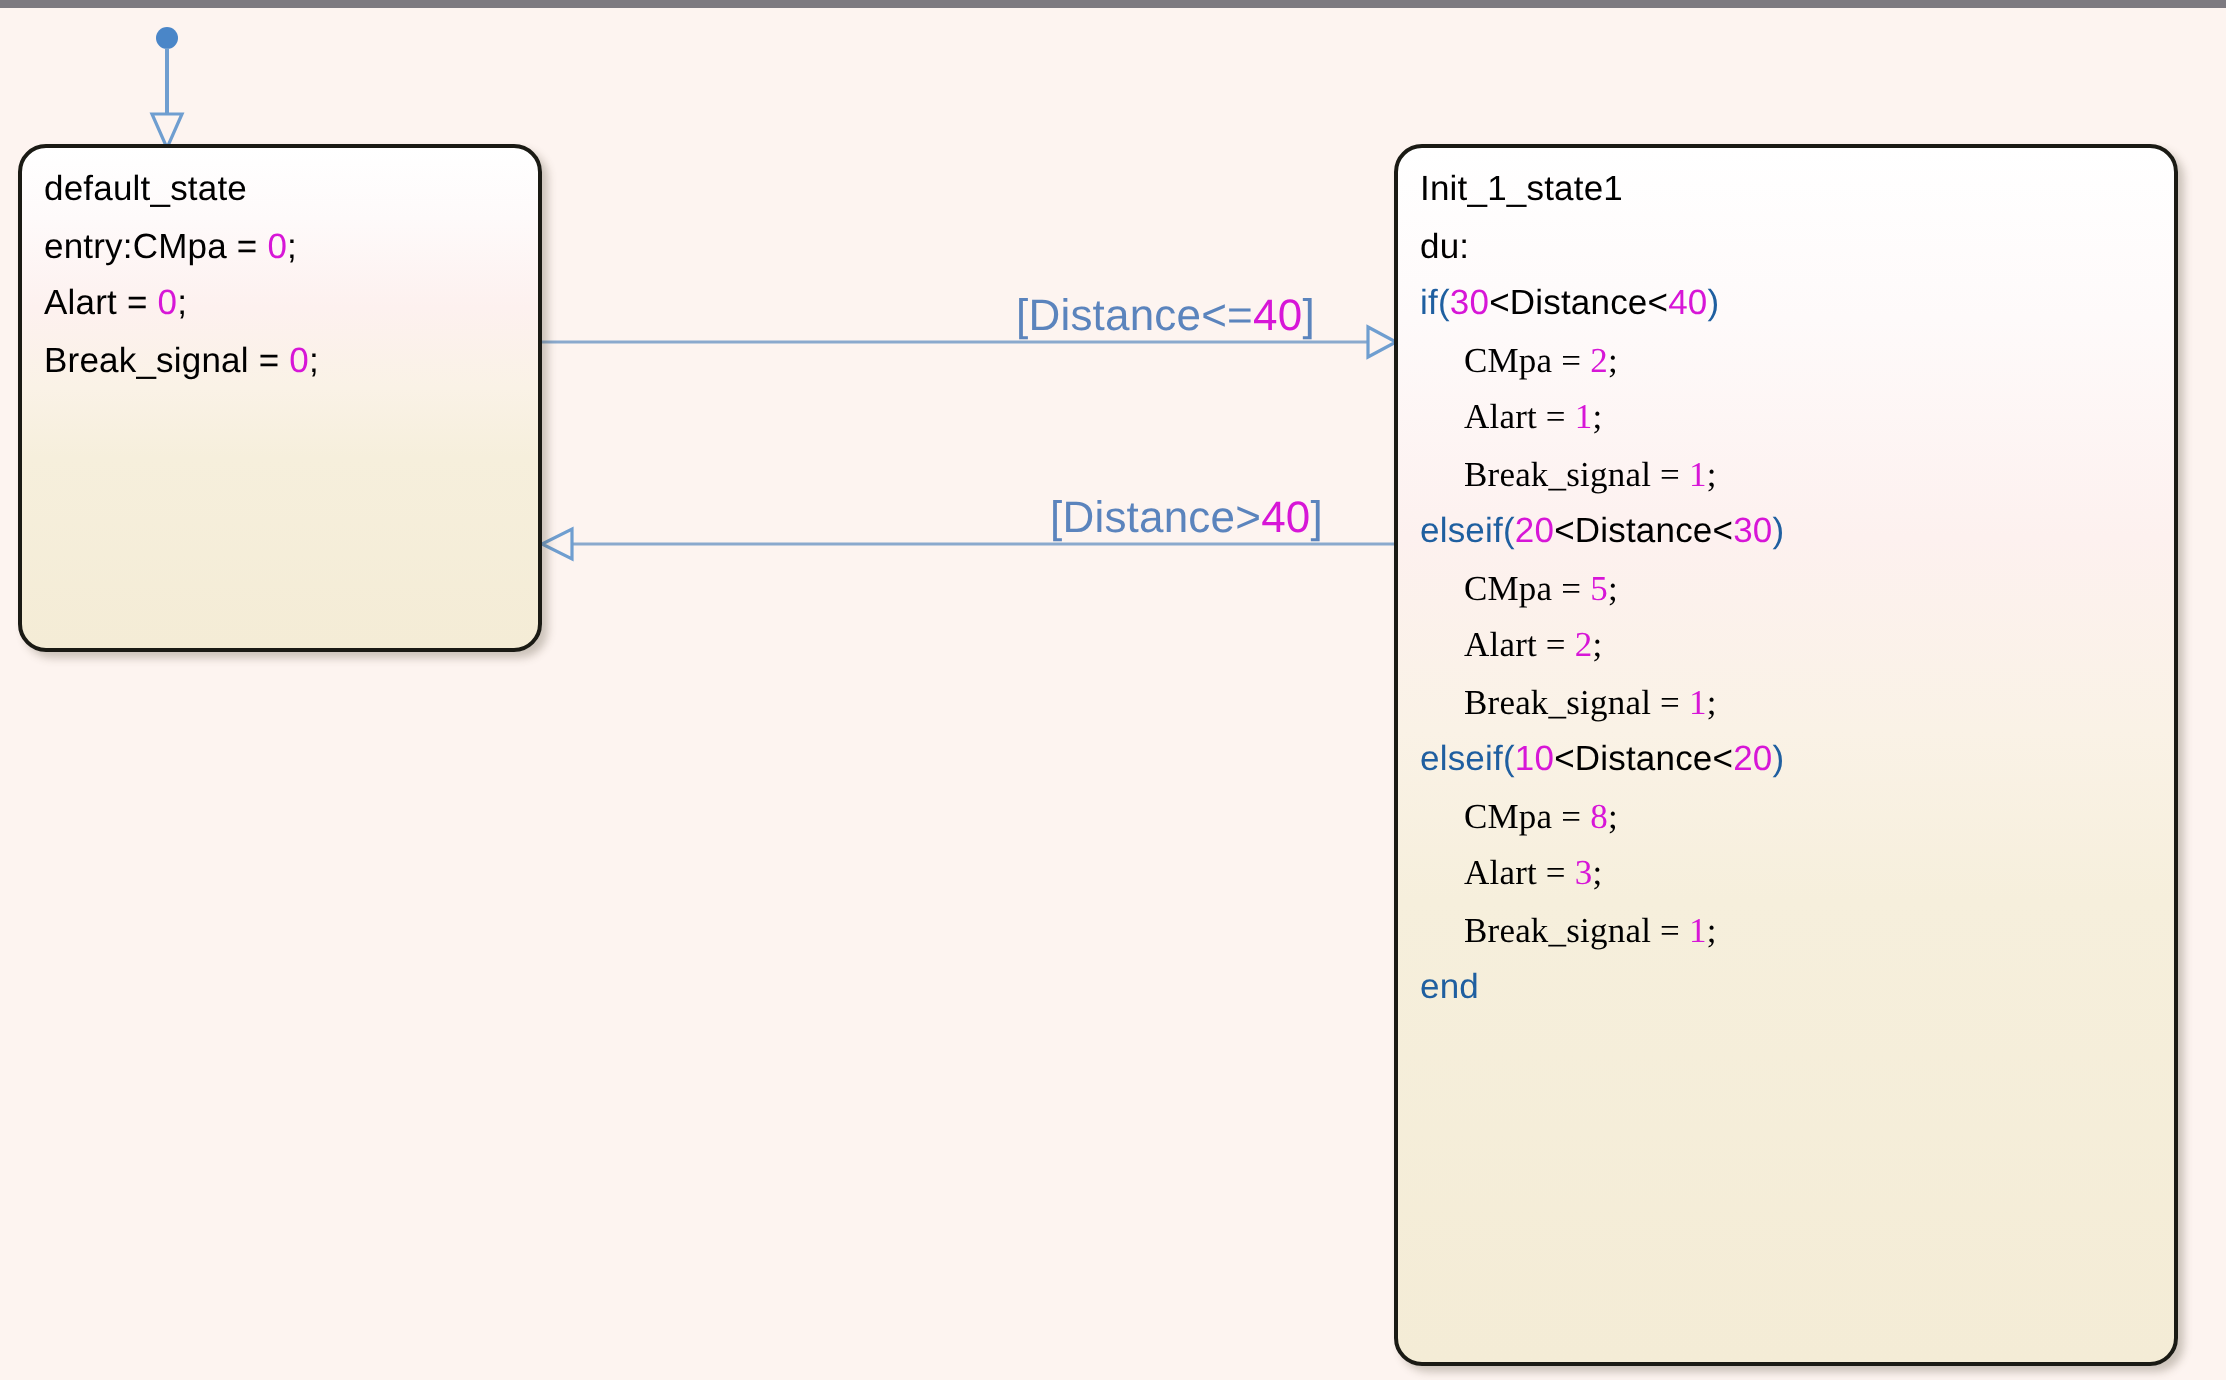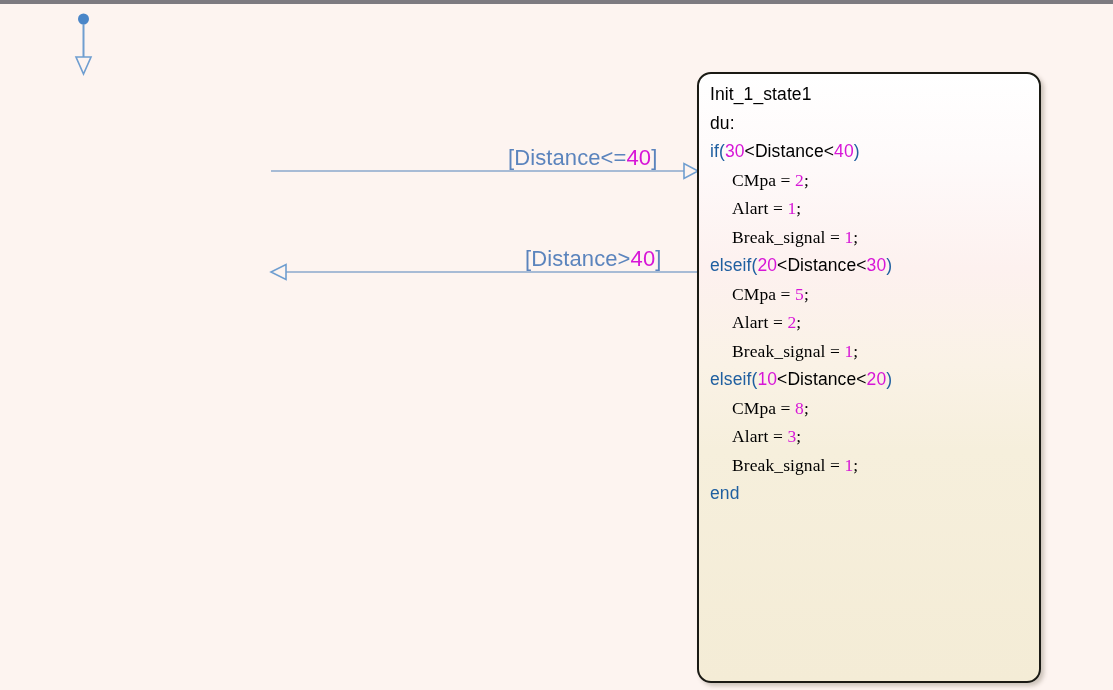--- a/index.html
+++ b/index.html
@@ -52,21 +52,21 @@
   #state-default {
     left: 9px;
     top: 72px;
     width: 262px;
     height: 254px;
   }
 
   #state-init1 {
     left: 697px;
     top: 72px;
-    width: 344px;
+    width: 392px;
     height: 611px;
   }
 
   .state-text {
     position: absolute;
     left: 11px;
     top: 6px;
     right: 4px;
     font-size: 17.5px;
     line-height: 28.5px;
@@ -130,18 +130,21 @@
     <g>
       <line x1="697" y1="272" x2="284" y2="272" stroke="#8aa9cd" stroke-width="1.6"></line>
       <polygon points="286,264.5 286,279.5 271,272" fill="#fdf4f0" stroke="#6f9ed0" stroke-width="1.6"></polygon>
     </g>
   </svg>
 
   <div class="tr-label" id="label-to-init"><span>[Distance&lt;=</span><span class="num">40</span><span>]</span></div>
 
   <div class="tr-label" id="label-to-default"><span>[Distance&gt;</span><span class="num">40</span><span>]</span></div>
 
+  <div class="state" id="state-default">
+    <div class="state-text"><div><span>default_state</span></div><div><span>entry:CMpa = </span><span class="num">0</span><span>;</span></div><div><span>Alart = </span><span class="num">0</span><span>;</span></div><div><span>Break_signal = </span><span class="num">0</span><span>;</span></div></div>
+  </div>
 
   <div class="state" id="state-init1">
     <div class="state-text"><div><span>Init_1_state1</span></div><div><span>du:</span></div><div><span class="kw">if(</span><span class="num">30</span><span>&lt;Distance&lt;</span><span class="num">40</span><span class="kw">)</span></div><div class="ind"><span>CMpa = </span><span class="num">2</span><span>;</span></div><div class="ind"><span>Alart = </span><span class="num">1</span><span>;</span></div><div class="ind"><span>Break_signal = </span><span class="num">1</span><span>;</span></div><div><span class="kw">elseif(</span><span class="num">20</span><span>&lt;Distance&lt;</span><span class="num">30</span><span class="kw">)</span></div><div class="ind"><span>CMpa = </span><span class="num">5</span><span>;</span></div><div class="ind"><span>Alart = </span><span class="num">2</span><span>;</span></div><div class="ind"><span>Break_signal = </span><span class="num">1</span><span>;</span></div><div><span class="kw">elseif(</span><span class="num">10</span><span>&lt;Distance&lt;</span><span class="num">20</span><span class="kw">)</span></div><div class="ind"><span>CMpa = </span><span class="num">8</span><span>;</span></div><div class="ind"><span>Alart = </span><span class="num">3</span><span>;</span></div><div class="ind"><span>Break_signal = </span><span class="num">1</span><span>;</span></div><div><span class="kw">end</span></div></div>
   </div>
 
 </div>
 
 </body></html>

